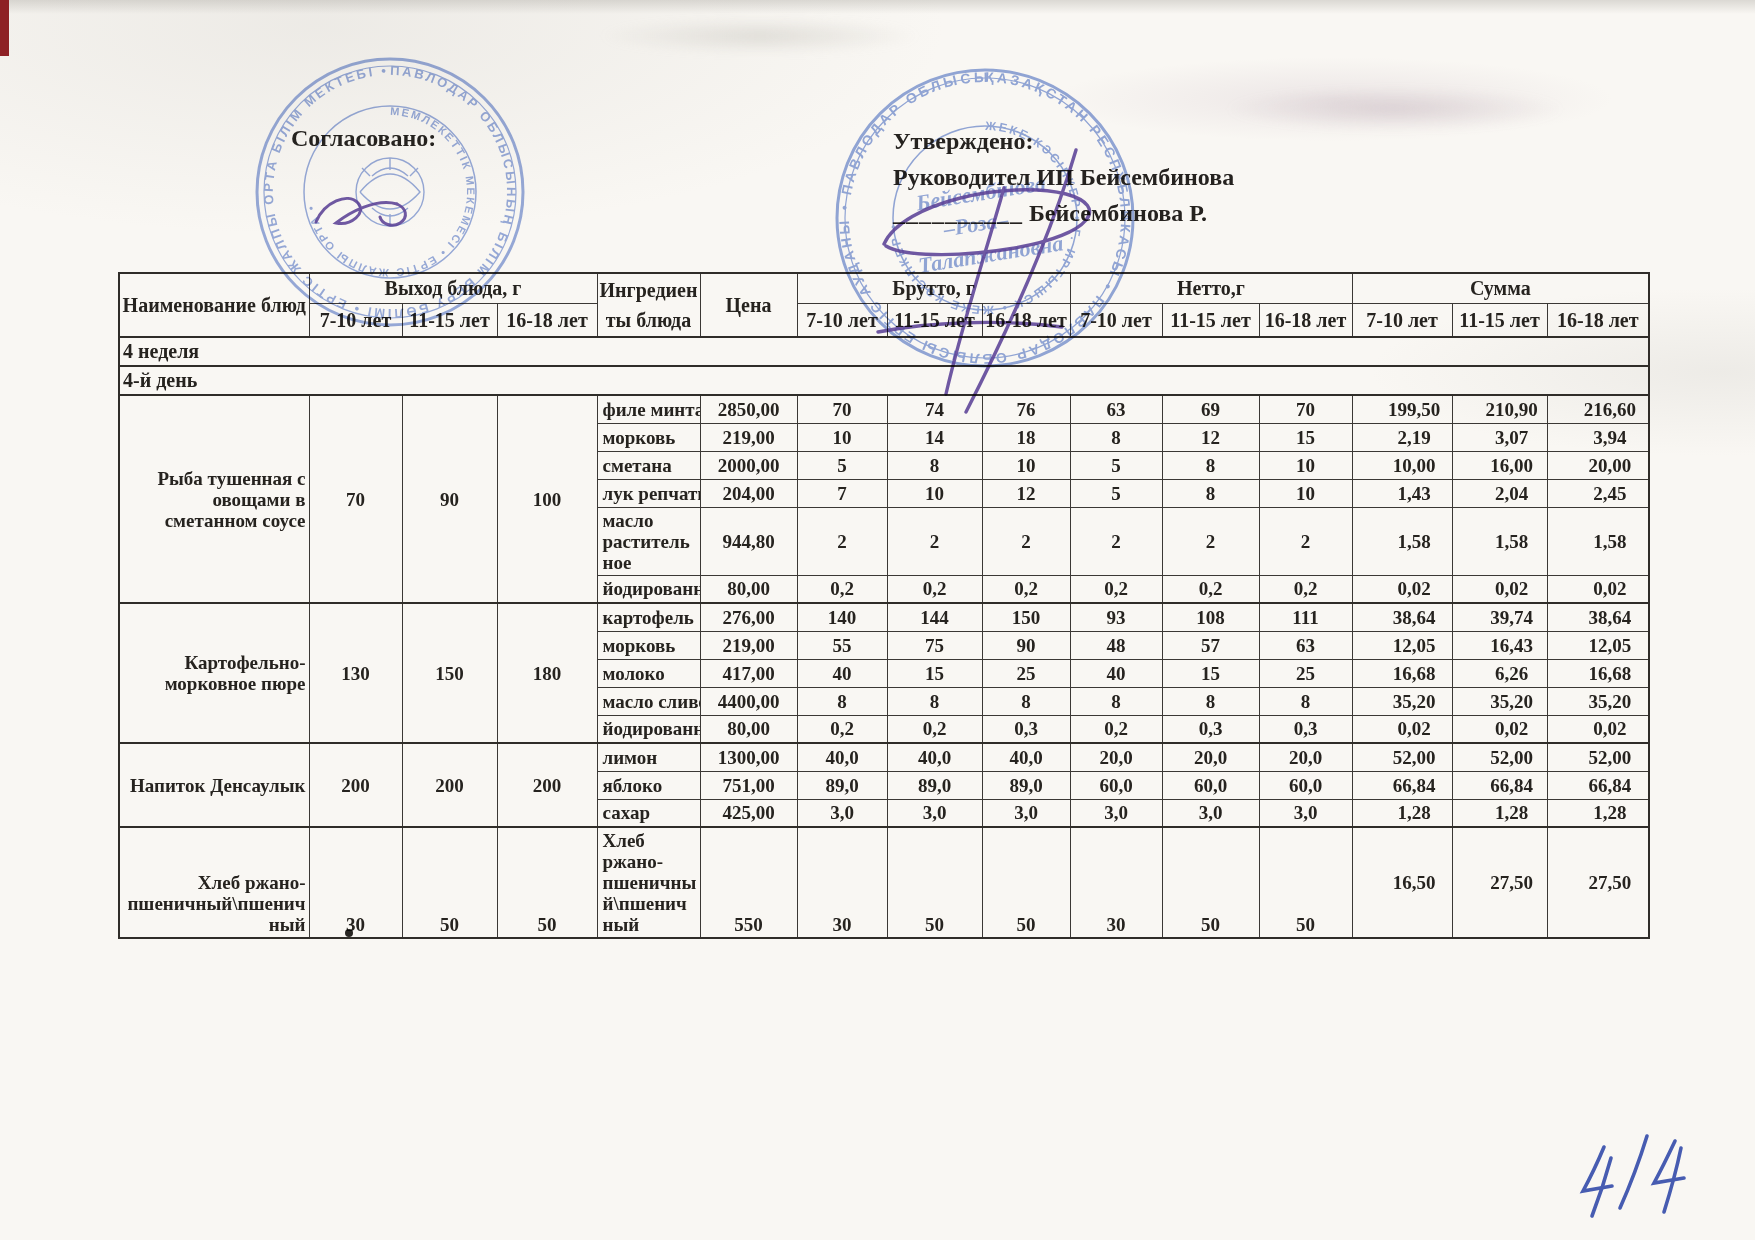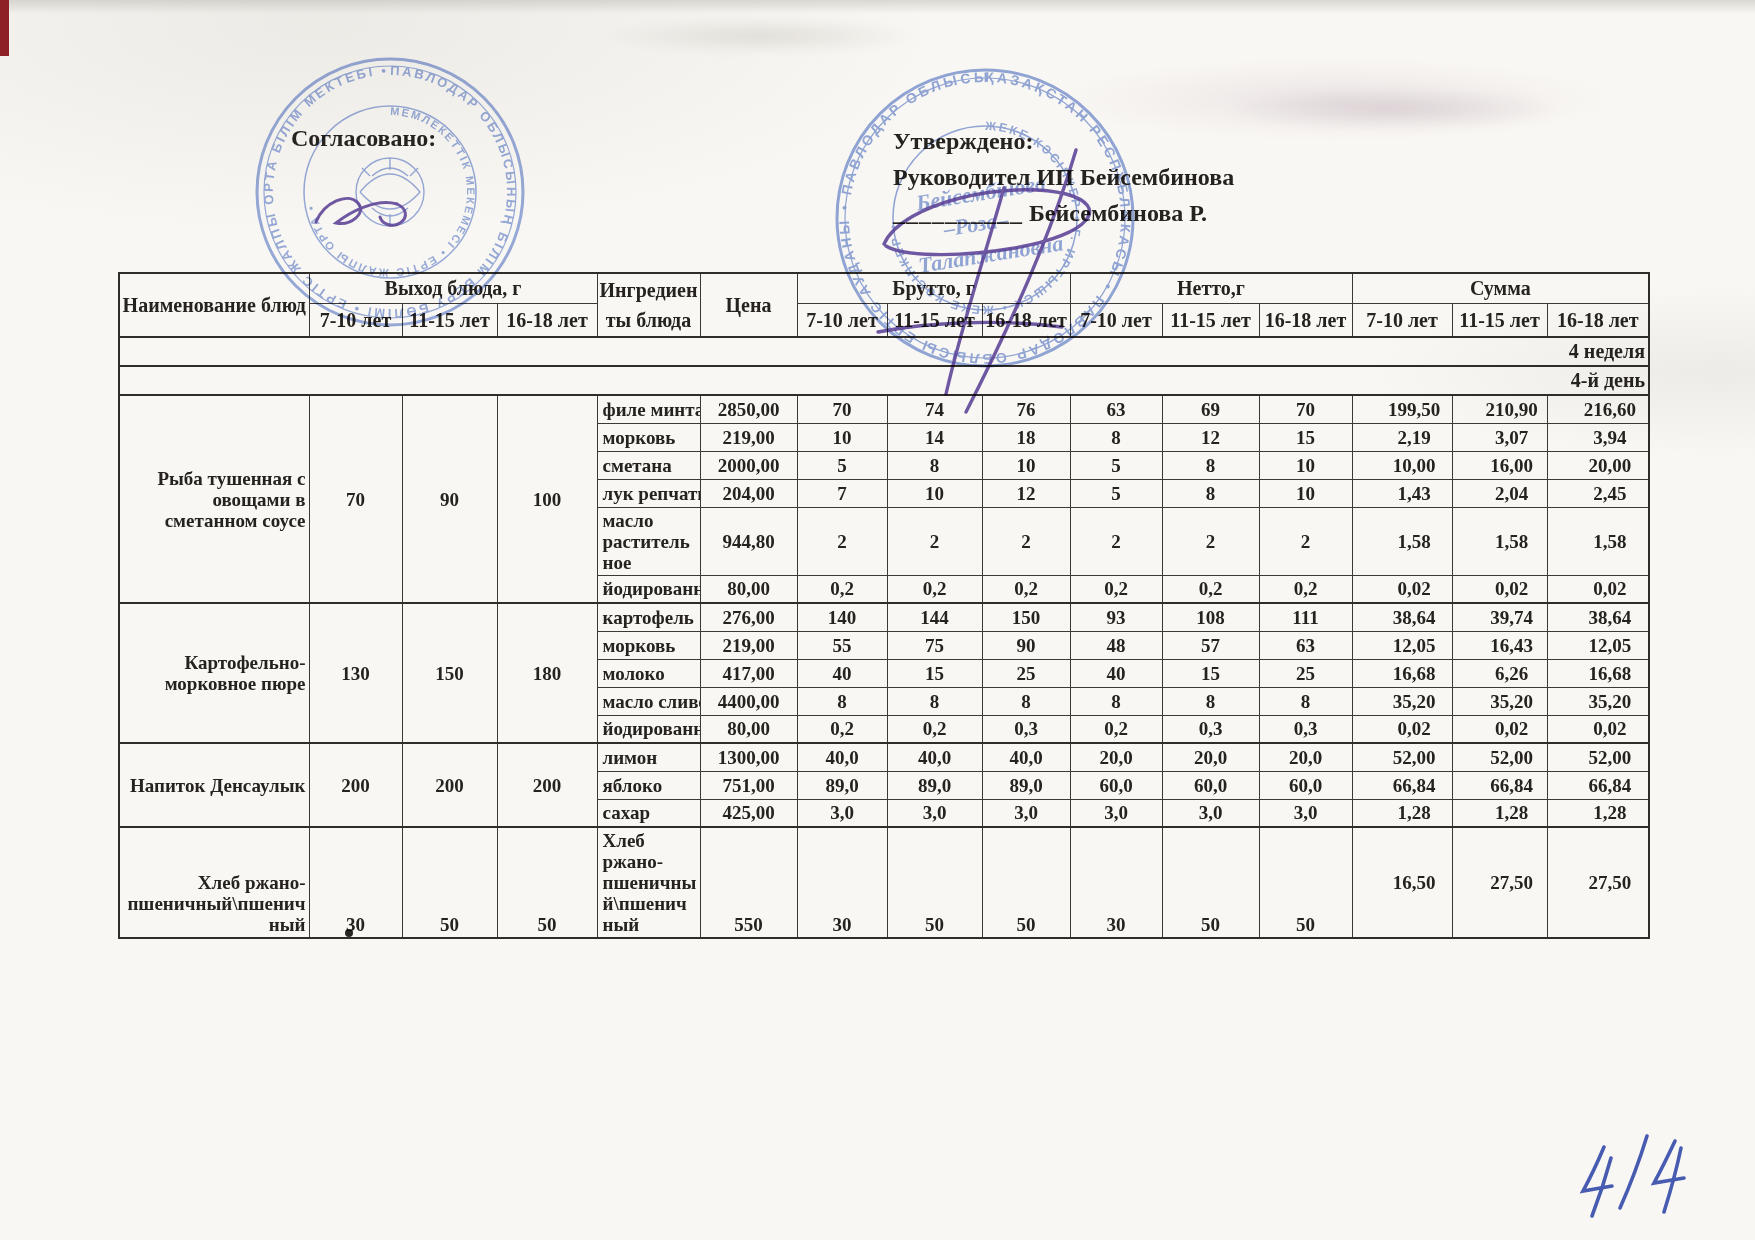--- a/index.html
+++ b/index.html
@@ -32,21 +32,21 @@
     font-weight:bold;color:#26231f;
   }
   .menu-table td,.menu-table th{border:1.6px solid #3b3835;box-sizing:border-box;}
   .menu-table{border:2.6px solid #302d29;}
   .menu-table th{font-size:20px;padding:1px 2px;vertical-align:middle;}
   .menu-table thead tr:first-child th{height:30px;}
   .menu-table thead tr:last-child th{height:32px;}
   .menu-table thead{border-bottom:2.6px solid #302d29;}
   th.hdr-wrap{overflow-wrap:anywhere;line-height:30px;}
   tr.section-row td{
-    height:29px;text-align:right;font-size:20px;
+    height:29px;text-align:left;font-size:20px;
     border-top:2.4px solid #302d29;border-bottom:2.4px solid #302d29;
   }
   .menu-table td{font-size:19px;line-height:21px;padding:2px 3px;}
   td.num{text-align:center;vertical-align:middle;height:28px;}
   td.dish-name{font-size:19px;text-align:right;vertical-align:middle;padding-left:5px;overflow-wrap:anywhere;}
   td.out{ text-align:center;vertical-align:middle;}
   td.ingr{text-align:left;padding-left:5px;vertical-align:middle;white-space:nowrap;overflow:hidden;}
   td.ingr.wrap{white-space:normal;overflow-wrap:anywhere;overflow:visible;}
   tr.dish-start td{border-top:2.2px solid #302d29;}
   td.va-bottom{vertical-align:bottom;}

